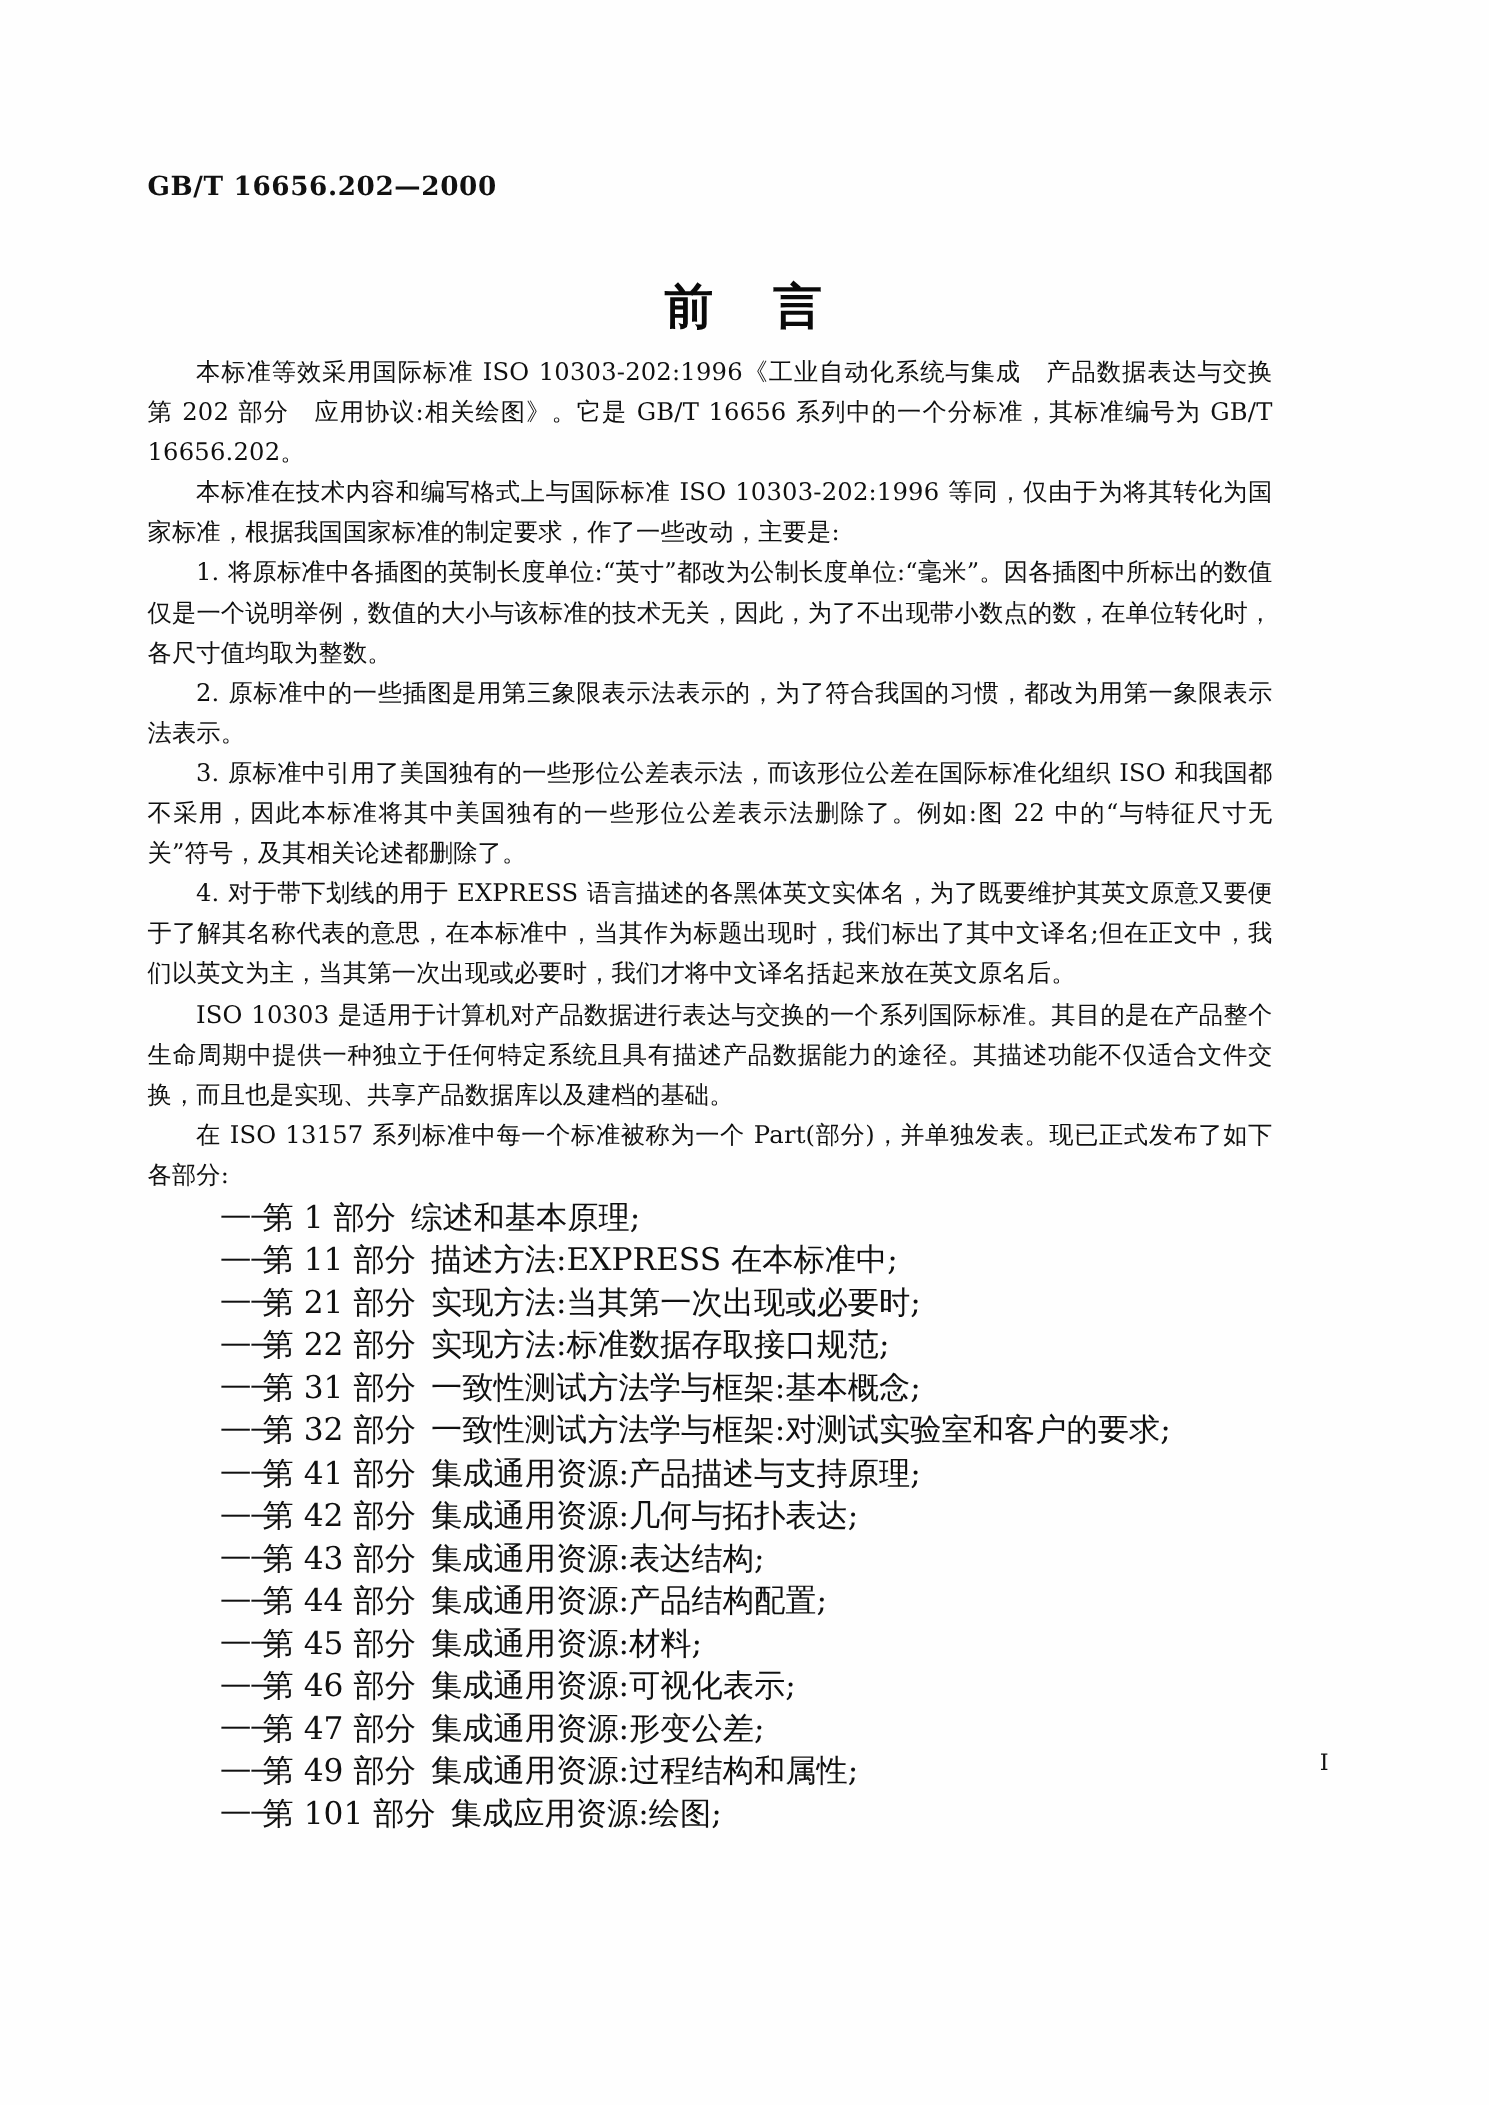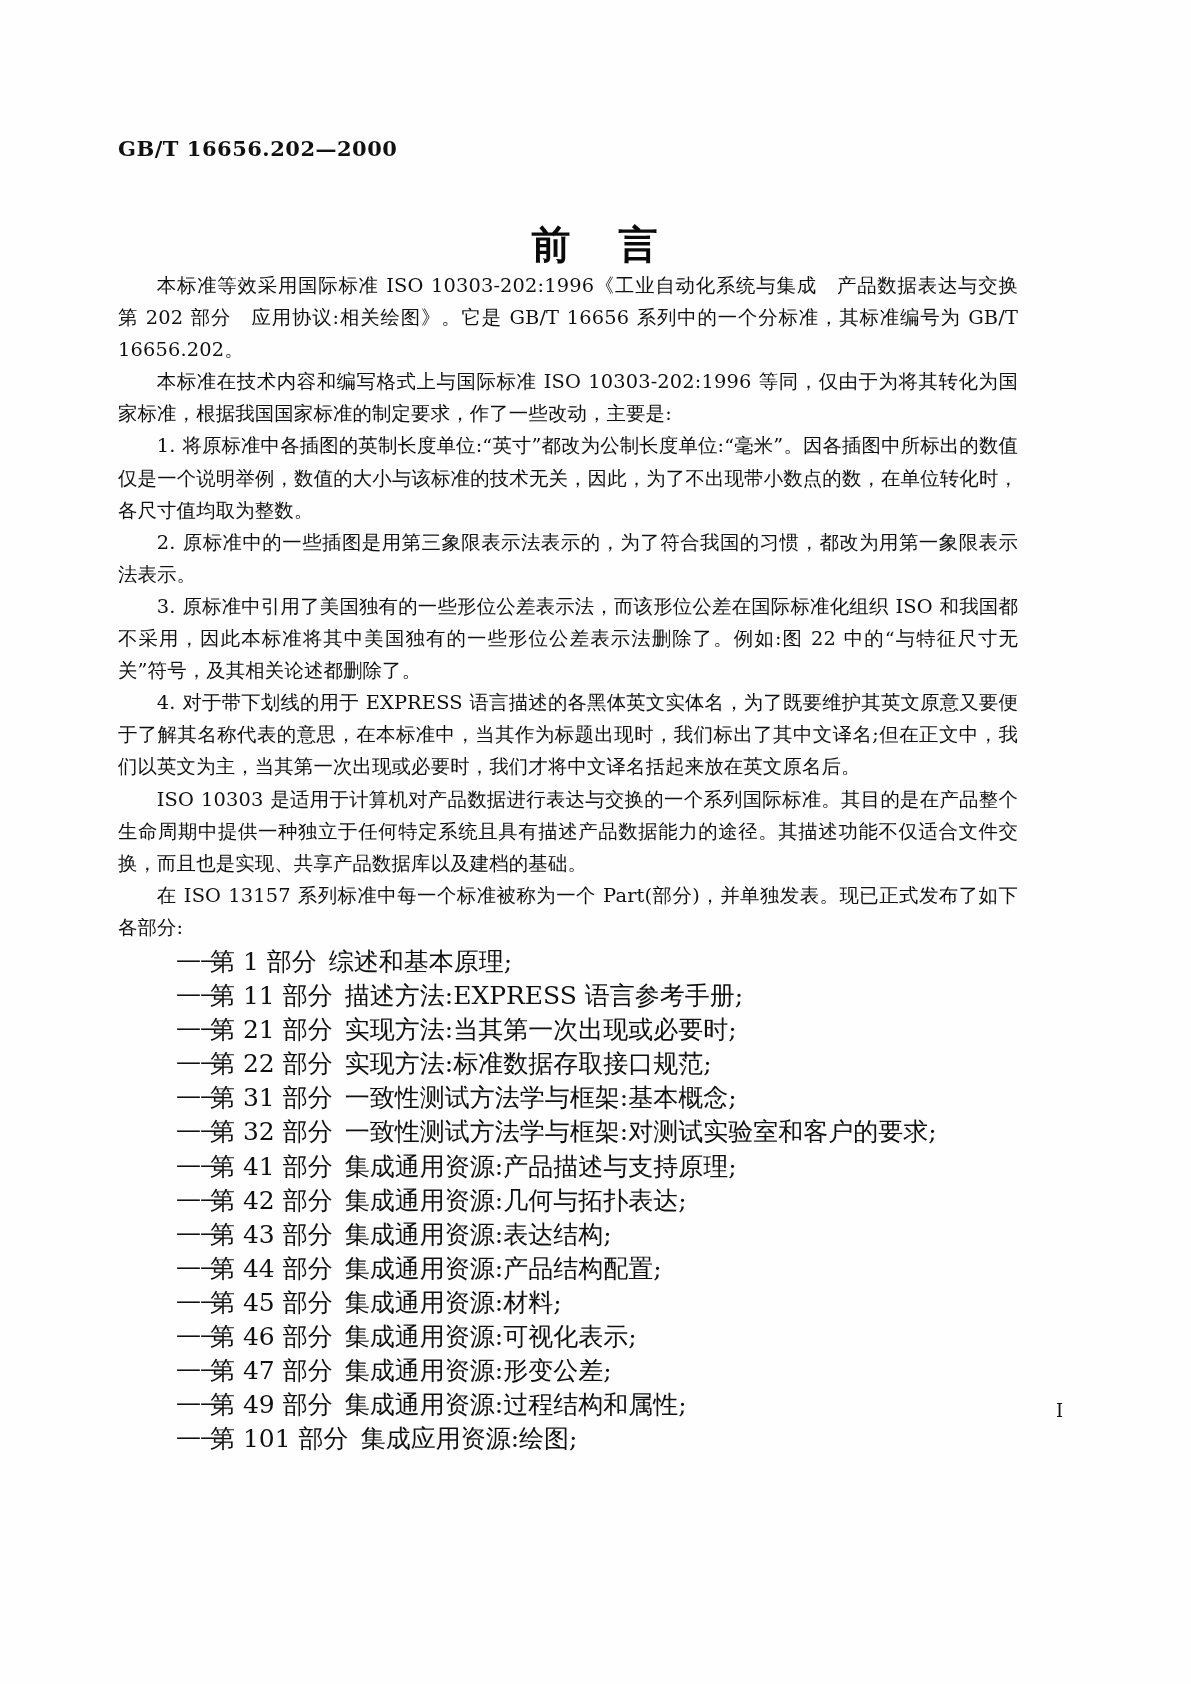--- a/index.html
+++ b/index.html
@@ -49,21 +49,21 @@
     font-size: 39px;
     letter-spacing: 2px;
     color: #0a0a0a;
   }
   .doc-title .gap { display: inline-block; width: 46px; }
 
   
   .body-block {
     position: absolute;
     left: 118px;
-    top: 270px;
+    top: 282px;
     width: 900px;
   }
 
   p.para {
     margin: 0;
     font-size: 19.4px;
     line-height: 32.1px;
     text-align: justify;
     text-justify: inter-ideograph;
     text-indent: 2em;
@@ -129,21 +129,21 @@
     <p class="para">本标准在技术内容和编写格式上与国际标准 ISO 10303-202:1996 等同，仅由于为将其转化为国家标准，根据我国国家标准的制定要求，作了一些改动，主要是:</p>
     <p class="para">1. 将原标准中各插图的英制长度单位:“英寸”都改为公制长度单位:“毫米”。因各插图中所标出的数值仅是一个说明举例，数值的大小与该标准的技术无关，因此，为了不出现带小数点的数，在单位转化时，各尺寸值均取为整数。</p>
     <p class="para">2. 原标准中的一些插图是用第三象限表示法表示的，为了符合我国的习惯，都改为用第一象限表示法表示。</p>
     <p class="para">3. 原标准中引用了美国独有的一些形位公差表示法，而该形位公差在国际标准化组织 ISO 和我国都不采用，因此本标准将其中美国独有的一些形位公差表示法删除了。例如:图 22 中的“与特征尺寸无关”符号，及其相关论述都删除了。</p>
     <p class="para">4. 对于带下划线的用于 EXPRESS 语言描述的各黑体英文实体名，为了既要维护其英文原意又要便于了解其名称代表的意思，在本标准中，当其作为标题出现时，我们标出了其中文译名;但在正文中，我们以英文为主，当其第一次出现或必要时，我们才将中文译名括起来放在英文原名后。</p>
     <p class="para">ISO 10303 是适用于计算机对产品数据进行表达与交换的一个系列国际标准。其目的是在产品整个生命周期中提供一种独立于任何特定系统且具有描述产品数据能力的途径。其描述功能不仅适合文件交换，而且也是实现、共享产品数据库以及建档的基础。</p>
     <p class="para">在 ISO 13157 系列标准中每一个标准被称为一个 Part(部分)，并单独发表。现已正式发布了如下各部分:</p>
 
     <ul class="parts-list">
       <li><span class="dash-lead">——</span><span class="part-no">第 1 部分</span><span class="part-title">综述和基本原理;</span></li>
-      <li><span class="dash-lead">——</span><span class="part-no">第 11 部分</span><span class="part-title">描述方法:EXPRESS 语言参考手册;</span></li>
+      <li><span class="dash-lead">——</span><span class="part-no">第 11 部分</span><span class="part-title">描述方法:EXPRESS 在本标准中;</span></li>
       <li><span class="dash-lead">——</span><span class="part-no">第 21 部分</span><span class="part-title">实现方法:当其第一次出现或必要时;</span></li>
       <li><span class="dash-lead">——</span><span class="part-no">第 22 部分</span><span class="part-title">实现方法:标准数据存取接口规范;</span></li>
       <li><span class="dash-lead">——</span><span class="part-no">第 31 部分</span><span class="part-title">一致性测试方法学与框架:基本概念;</span></li>
       <li><span class="dash-lead">——</span><span class="part-no">第 32 部分</span><span class="part-title">一致性测试方法学与框架:对测试实验室和客户的要求;</span></li>
       <li><span class="dash-lead">——</span><span class="part-no">第 41 部分</span><span class="part-title">集成通用资源:产品描述与支持原理;</span></li>
       <li><span class="dash-lead">——</span><span class="part-no">第 42 部分</span><span class="part-title">集成通用资源:几何与拓扑表达;</span></li>
       <li><span class="dash-lead">——</span><span class="part-no">第 43 部分</span><span class="part-title">集成通用资源:表达结构;</span></li>
       <li><span class="dash-lead">——</span><span class="part-no">第 44 部分</span><span class="part-title">集成通用资源:产品结构配置;</span></li>
       <li><span class="dash-lead">——</span><span class="part-no">第 45 部分</span><span class="part-title">集成通用资源:材料;</span></li>
       <li><span class="dash-lead">——</span><span class="part-no">第 46 部分</span><span class="part-title">集成通用资源:可视化表示;</span></li>

